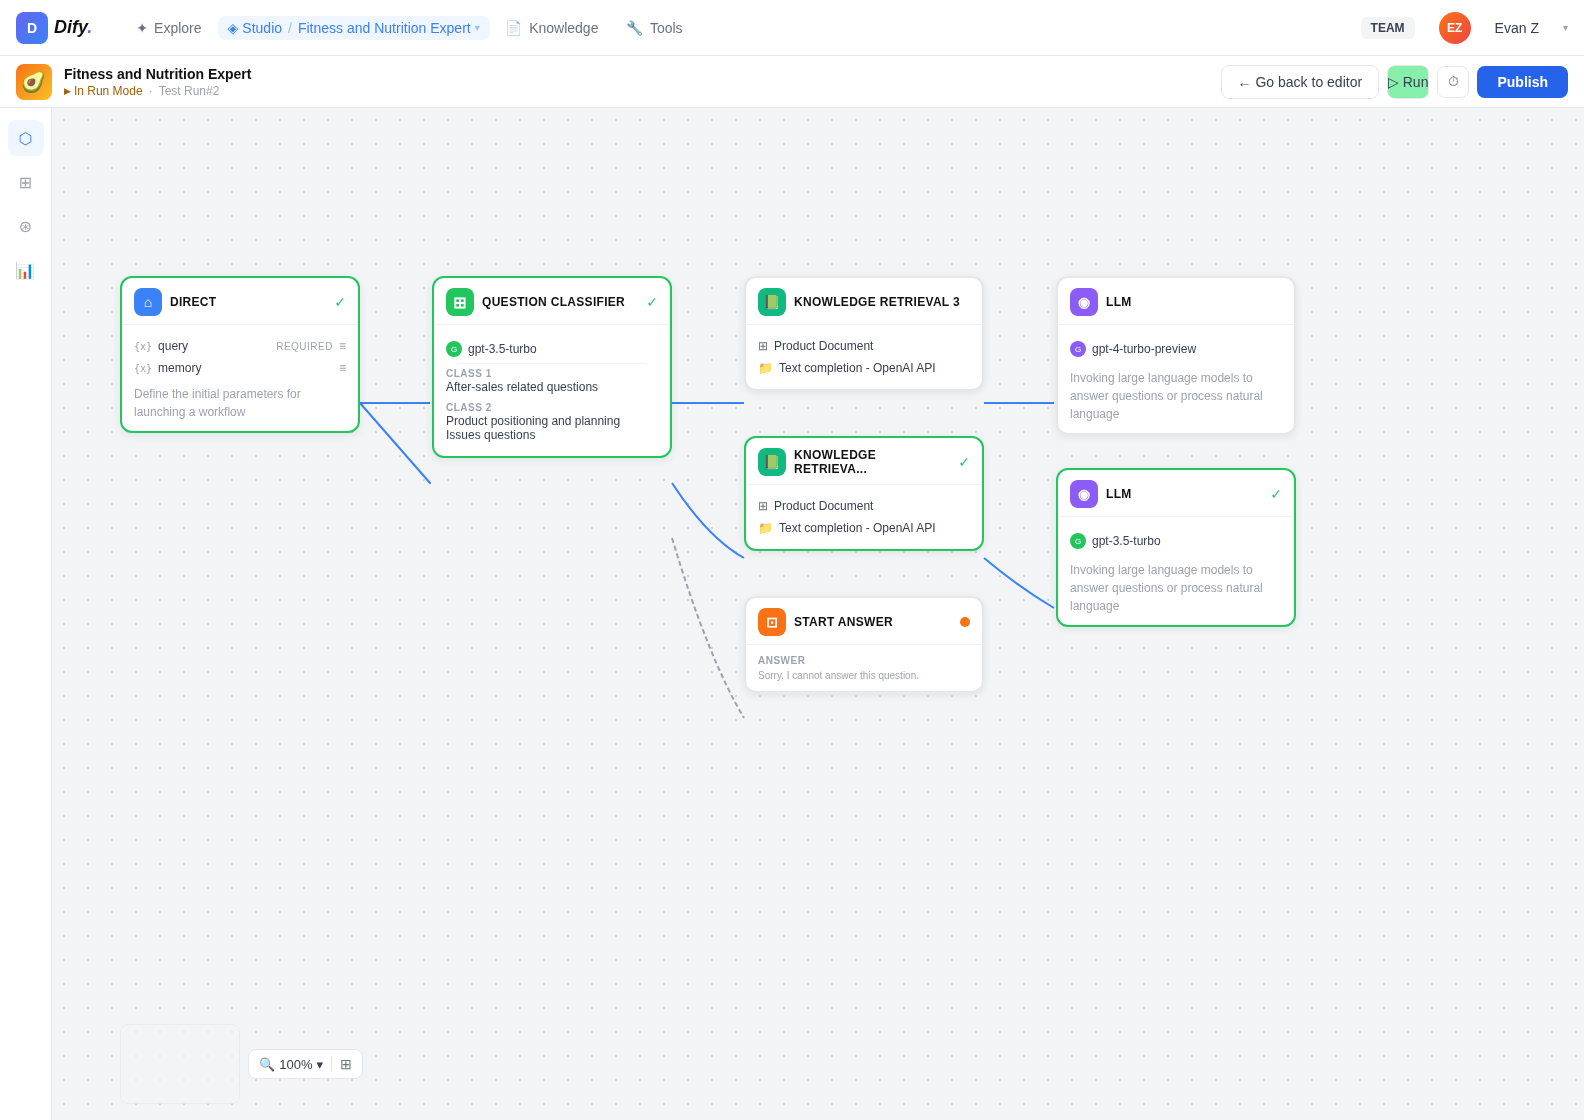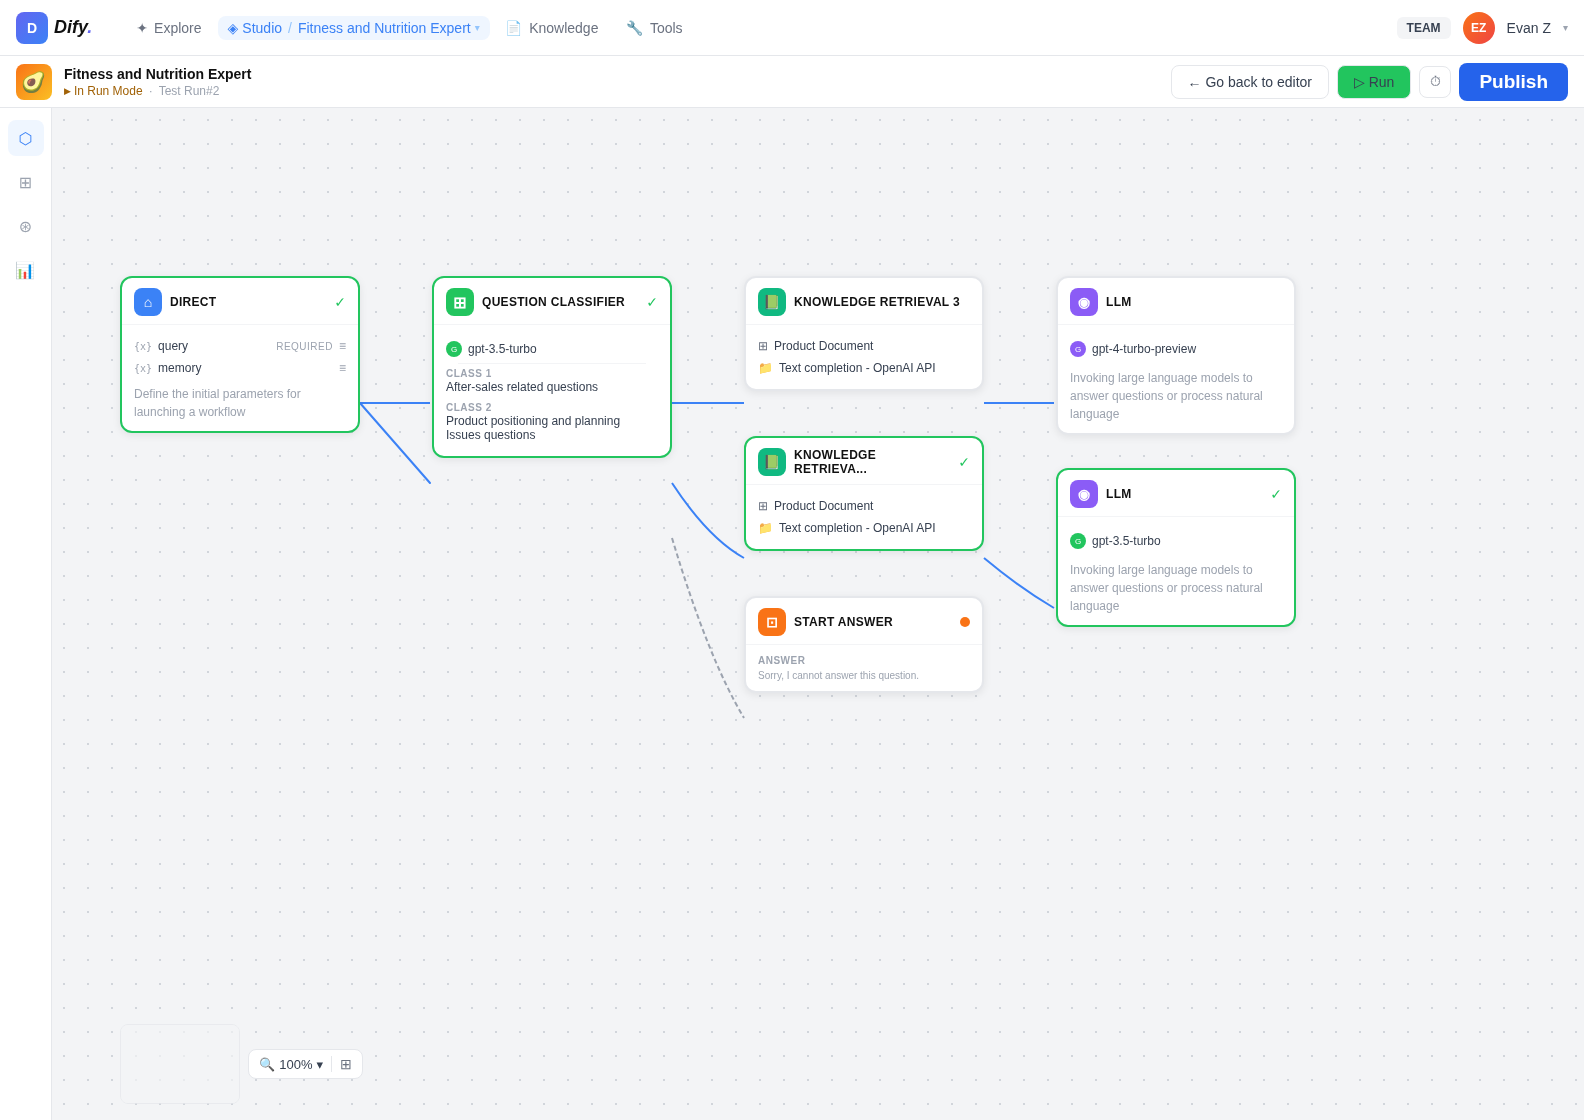--- a/index.html
+++ b/index.html
@@ -13,21 +13,21 @@
     }
     .logo { display: flex; align-items: center; gap: 6px; margin-right: 32px; }
     .logo-icon { width: 32px; height: 32px; background: linear-gradient(135deg, #6366f1, #3b82f6); border-radius: 8px; display: flex; align-items: center; justify-content: center; color: white; font-weight: bold; font-size: 14px; }
     .logo-text { font-size: 18px; font-weight: 700; color: #111; font-style: italic; }
     .logo-text span { color: #6366f1; }
 
     .nav-items { display: flex; align-items: center; gap: 4px; flex: 1; }
     .nav-item { display: flex; align-items: center; gap: 6px; padding: 6px 12px; border-radius: 8px; cursor: pointer; font-size: 14px; color: #6b7280; }
     .nav-breadcrumb { display: flex; align-items: center; gap: 4px; background: #eff6ff; border-radius: 8px; padding: 4px 10px; font-size: 14px; color: #3b82f6; font-weight: 500; }
 
-    .nav-right { display: flex; align-items: center; gap: 12px; margin-left: auto; }
+    .nav-right { display: flex; align-items: center; gap: 24px; margin-left: auto; }
     .team-badge { background: #f3f4f6; border-radius: 6px; padding: 4px 10px; font-size: 12px; font-weight: 600; color: #374151; }
     .avatar { width: 32px; height: 32px; border-radius: 50%; background: linear-gradient(135deg, #f97316, #ef4444); display: flex; align-items: center; justify-content: center; color: white; font-size: 12px; font-weight: 600; }
     .user-name { font-size: 14px; color: #374151; }
     .chevron-icon { color: #9ca3af; font-size: 10px; }
 
     
     .subheader {
       display: flex; align-items: center; height: 52px;
       background: #fff; border-bottom: 1px solid #e5e7eb;
       padding: 0 16px; gap: 12px;
@@ -35,23 +35,23 @@
     .app-icon { width: 36px; height: 36px; border-radius: 8px; background: linear-gradient(135deg, #f97316, #fbbf24); display: flex; align-items: center; justify-content: center; font-size: 20px; }
     .app-info { display: flex; flex-direction: column; gap: 2px; }
     .app-title { font-size: 14px; font-weight: 600; color: #111; }
     .app-meta { display: flex; align-items: center; gap: 6px; font-size: 12px; }
     .run-mode { color: #a16207; display: flex; align-items: center; gap: 3px; font-weight: 500; }
     .run-mode::before { content: '▶'; font-size: 9px; }
     .test-run { color: #9ca3af; }
 
     .subheader-right { margin-left: auto; display: flex; align-items: center; gap: 8px; }
     .btn-back { display: flex; align-items: center; gap: 6px; padding: 8px 16px; border: 1px solid #e5e7eb; border-radius: 8px; background: #fff; font-size: 14px; color: #374151; cursor: pointer; }
-    .btn-run { display: flex; align-items: center; gap: 6px; padding: 8px 16px; border: 1px solid #e5e7eb; border-radius: 8px; background: #22c55e; font-size: 14px; color: #374151; cursor: pointer; }
+    .btn-run { display: flex; align-items: center; gap: 6px; padding: 8px 0; border: 1px solid #e5e7eb; border-radius: 8px; background: #86efac; font-size: 14px; color: #374151; cursor: pointer; }
     .btn-icon { width: 32px; height: 32px; border: 1px solid #e5e7eb; border-radius: 8px; background: #fff; display: flex; align-items: center; justify-content: center; cursor: pointer; color: #6b7280; font-size: 14px; }
-    .btn-publish { padding: 8px 20px; background: #2563eb; color: white; border: none; border-radius: 8px; font-size: 19px; font-weight: 600; cursor: pointer; }
+    .btn-publish { padding: 8px 20px; background: #2563eb; color: white; border: none; border-radius: 8px; font-size: 14px; font-weight: 600; cursor: pointer; }
 
     
     .sidebar {
       position: fixed; left: 0; top: 108px; width: 52px; height: calc(100vh - 108px);
       background: #fff; border-right: 1px solid #e5e7eb;
       display: flex; flex-direction: column; align-items: center; padding: 12px 0; gap: 8px;
       z-index: 5;
     }
     .sidebar-item { width: 36px; height: 36px; border-radius: 8px; display: flex; align-items: center; justify-content: center; cursor: pointer; color: #9ca3af; font-size: 16px; }
     .sidebar-item.active { background: #eff6ff; color: #3b82f6; }

